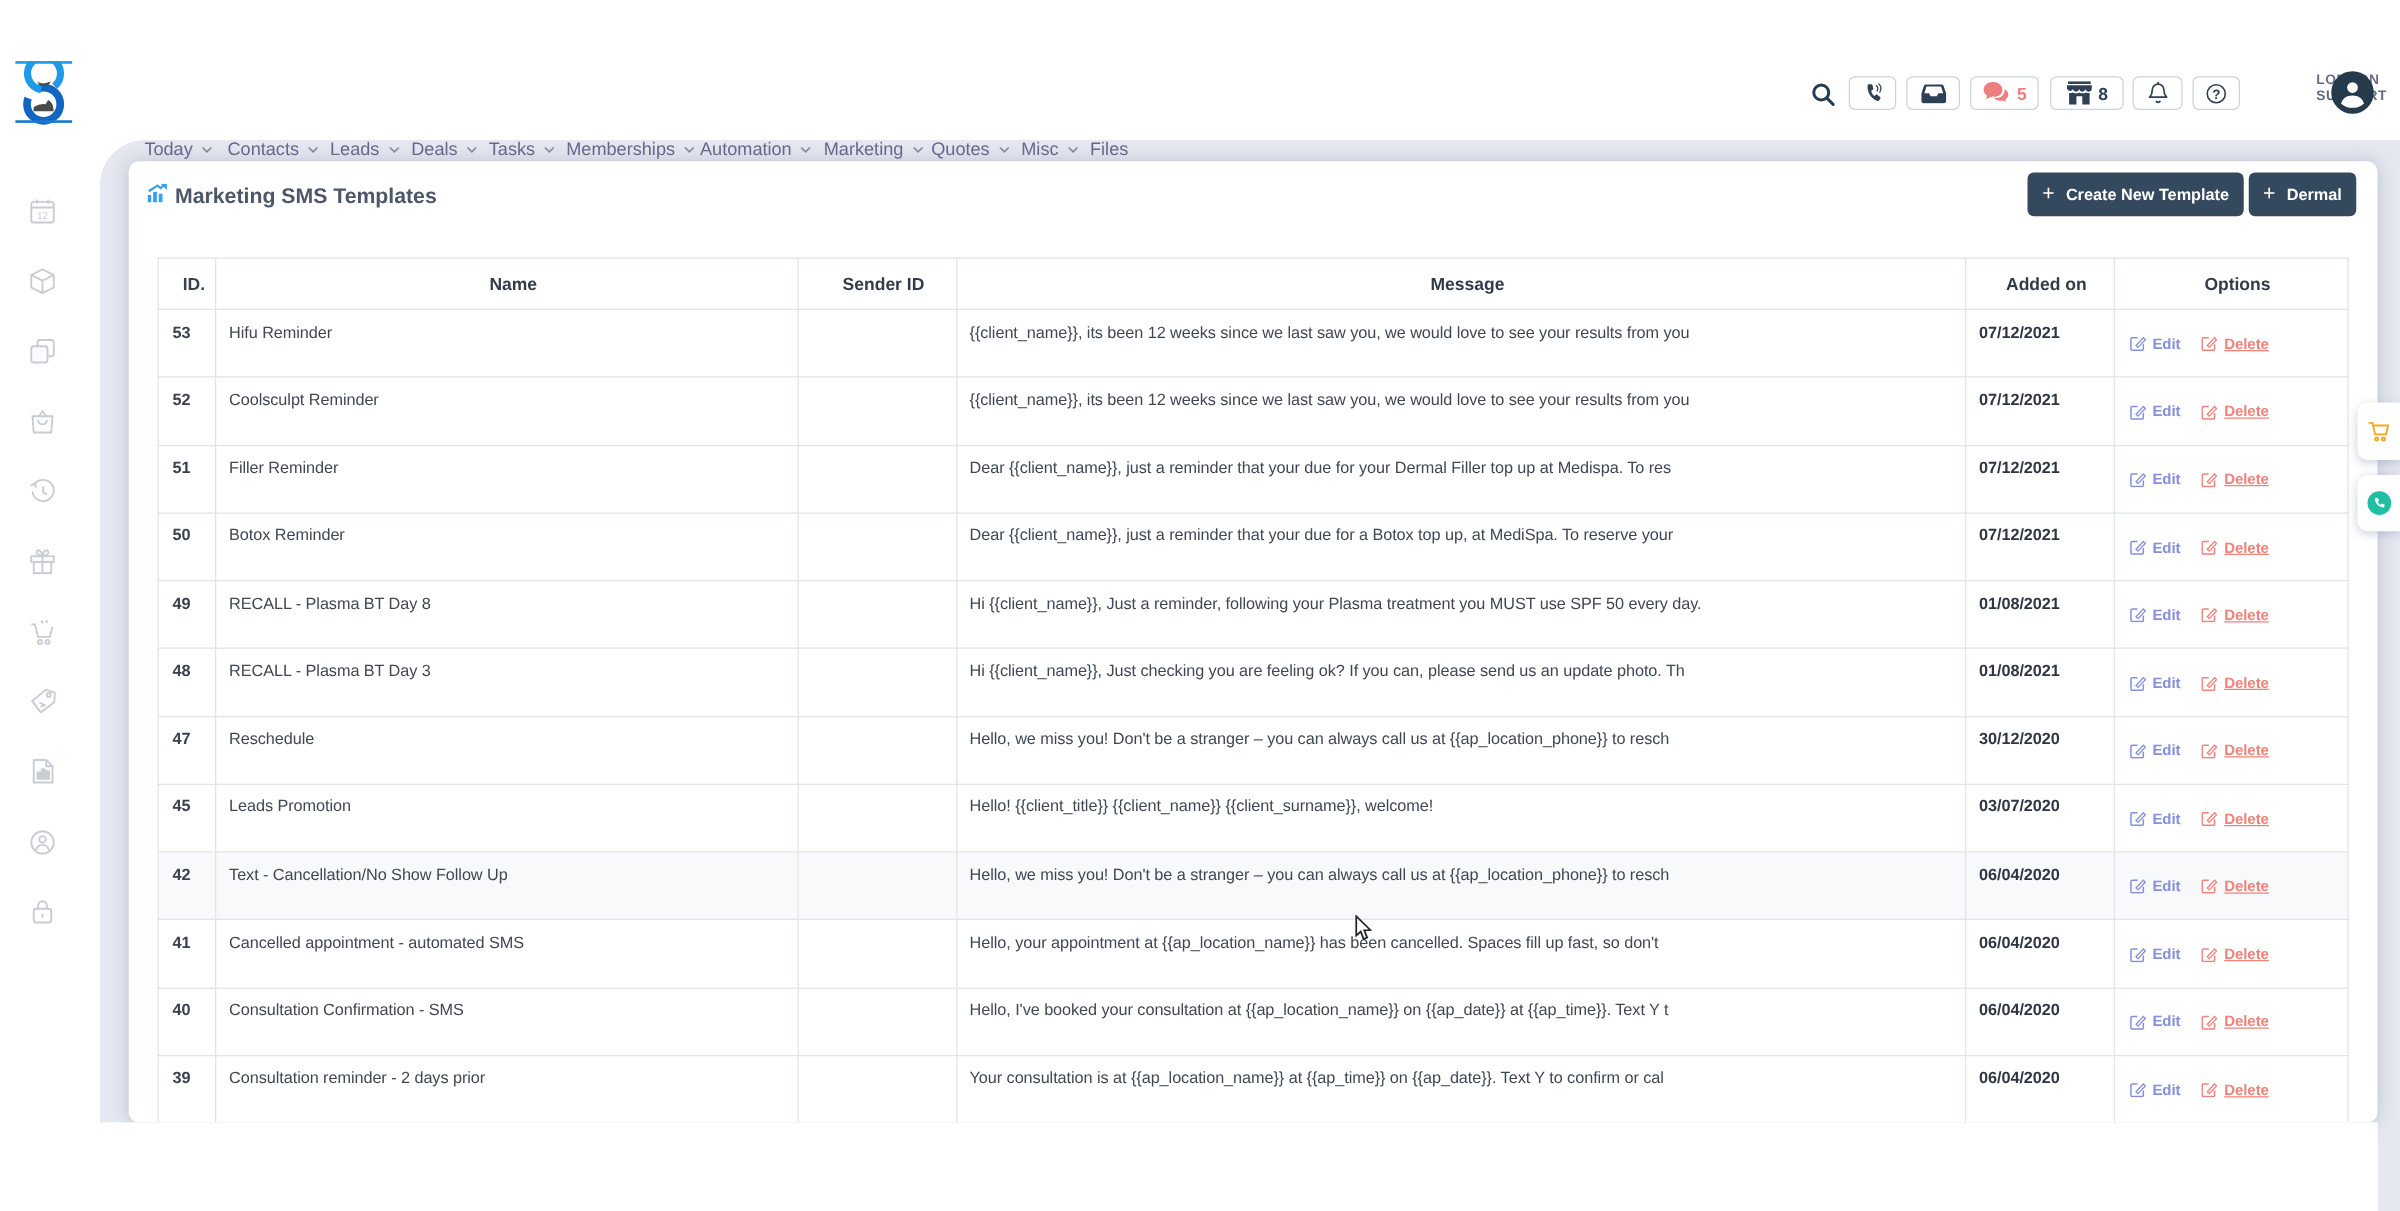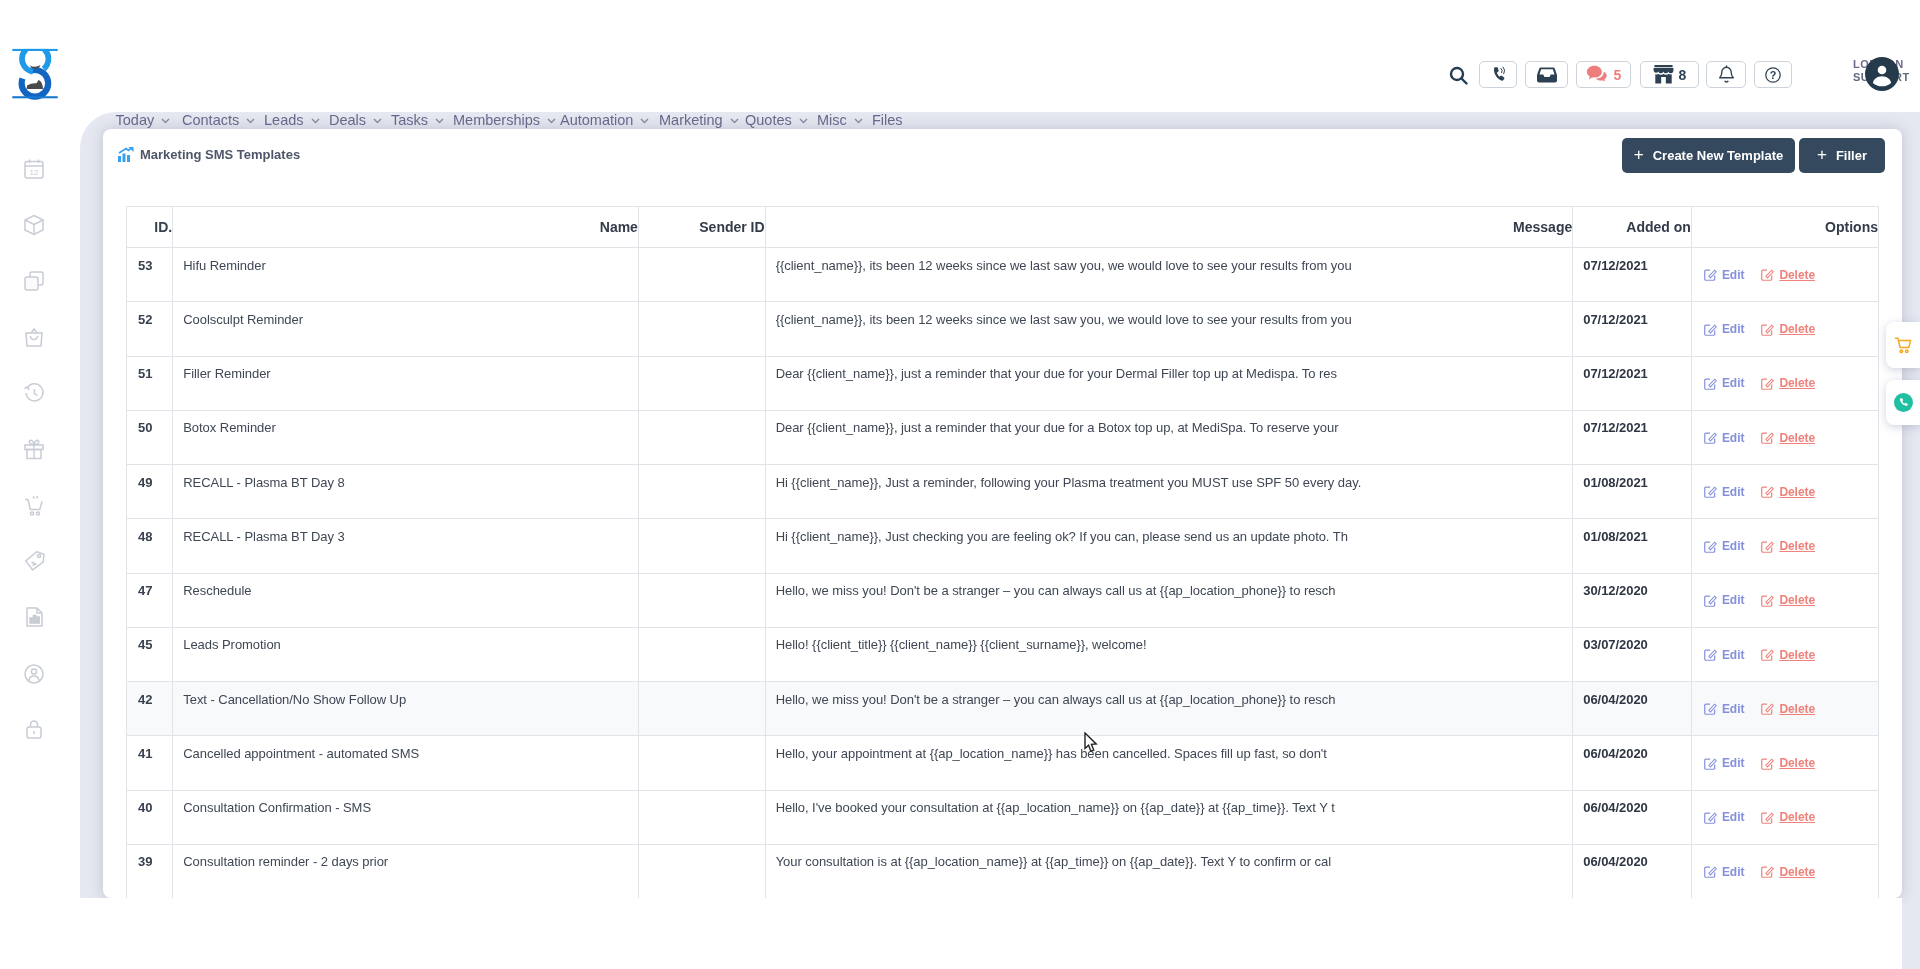--- a/index.html
+++ b/index.html
@@ -20,21 +20,21 @@
 
 
 .tbtn { position:absolute; top:61px; height:27px; border:1px solid #ccd3da; border-radius:5px; background:#fff; display:flex; align-items:center; justify-content:center; gap:5px; }
 .cnt5 { color:#ee7e7e; font-weight:bold; font-size:14px; }
 .cnt8 { color:#2e4154; font-weight:bold; font-size:14px; }
 .hbtn { position:absolute; top:8.5px; height:35px; background:#35495e; border-radius:5px; color:#fff; font-size:13px; font-weight:bold; display:flex; align-items:center; justify-content:center; gap:9px; }
 
 
 #tbl { position:absolute; left:23px; top:77px; border-collapse:collapse; table-layout:fixed; width:1753px; }
 #tbl td, #tbl th { border:1px solid #e0e3e8; font-size:14px; overflow:hidden; white-space:nowrap; }
-#tbl th { height:41px; font-weight:bold; color:#333b49; text-align:right; padding-left:10px; vertical-align:middle; }
+#tbl th { height:41px; font-weight:bold; color:#333b49; text-align:center; padding-left:10px; vertical-align:middle; }
 #tbl td { height:54.25px; color:#3f4754; vertical-align:top; padding:9.5px 0 0 10px; font-size:13px; letter-spacing:-.05px; }
 #tbl th.c1, #tbl td.c1 { padding-left:11px; font-weight:bold; color:#39414f; }
 #tbl td.date { color:#2f3643; font-weight:bold; }
 #tbl td.opt { vertical-align:middle; padding:3px 0 0 12px; }
 .lnk { display:inline-flex; align-items:center; gap:5px; font-weight:bold; font-size:12px;justify-content:center; }
 .edit { color:#8590dd; }
 .del { color:#ef827b; margin-left:17px;text-decoration:underline; }
 tr.hov td { background:#f8f9fb; }
 
 
@@ -214,28 +214,28 @@
     </div>
 
   <div id="card" class="abs">
     <svg class="abs" style="left:15px;top:18px" width="16" height="15" viewBox="0 0 16 15">
       <rect x="0" y="9" width="3" height="6" fill="#38a1f0"></rect>
       <rect x="4.5" y="6.5" width="3" height="8.5" fill="#38a1f0"></rect>
       <rect x="9" y="8" width="3" height="7" fill="#38a1f0"></rect>
       <path d="M1 6 L8 1.5 L10.5 3.5 L14 0.5" fill="none" stroke="#38a1f0" stroke-width="1.7"></path>
       <path d="M10.5 0 L15.5 0 L15.5 5 Z" fill="#38a1f0"></path>
     </svg>
-    <div class="abs" style="left:37px;top:17.5px;font-size:13px;font-weight:bold;color:#4e5669">Marketing SMS Templates</div>
+    <div class="abs" style="left:37px;top:17.5px;font-size:17px;font-weight:bold;color:#4e5669">Marketing SMS Templates</div>
     <div class="hbtn" style="left:1519px;width:173px">
       <span style="font-size:17px;font-weight:normal">+</span>
         <span>Create New Template</span>
     </div>
     <div class="hbtn" style="left:1696px;width:86px">
       <span style="font-size:17px;font-weight:normal">+</span>
-        <span>Filler</span>
+        <span>Dermal</span>
     </div>
     <table id="tbl">
         <tbody id="tbody">
           <tr>
             <th class="c1" style="width:46px">ID.</th>
             <th style="width:463px">Name</th>
             <th style="width:126px">Sender ID</th>
             <th style="width:803px">Message</th>
             <th style="width:118px">Added on</th>
             <th style="width:186px">Options</th>

